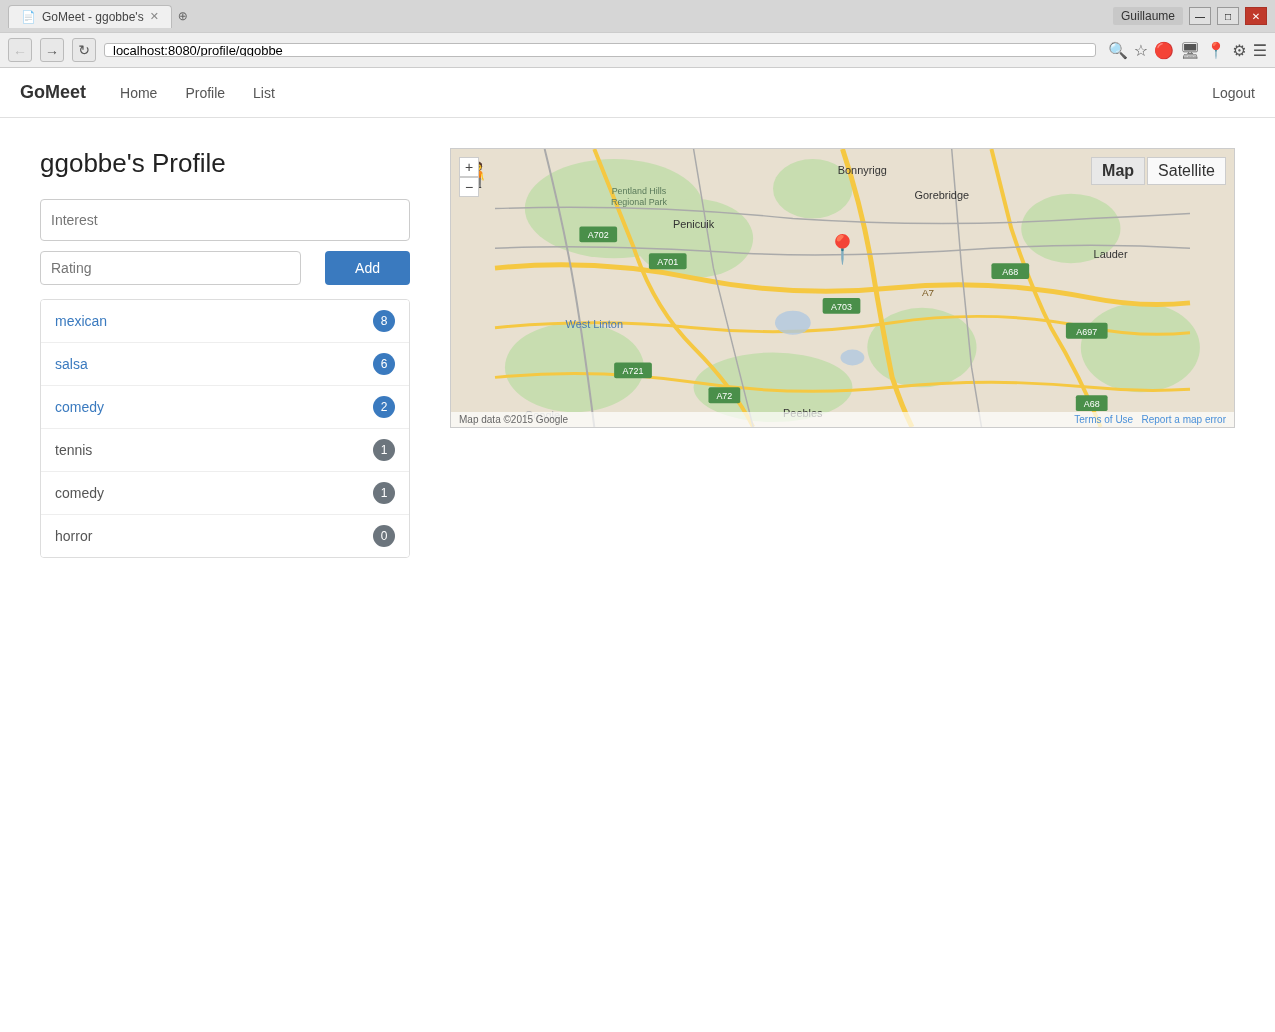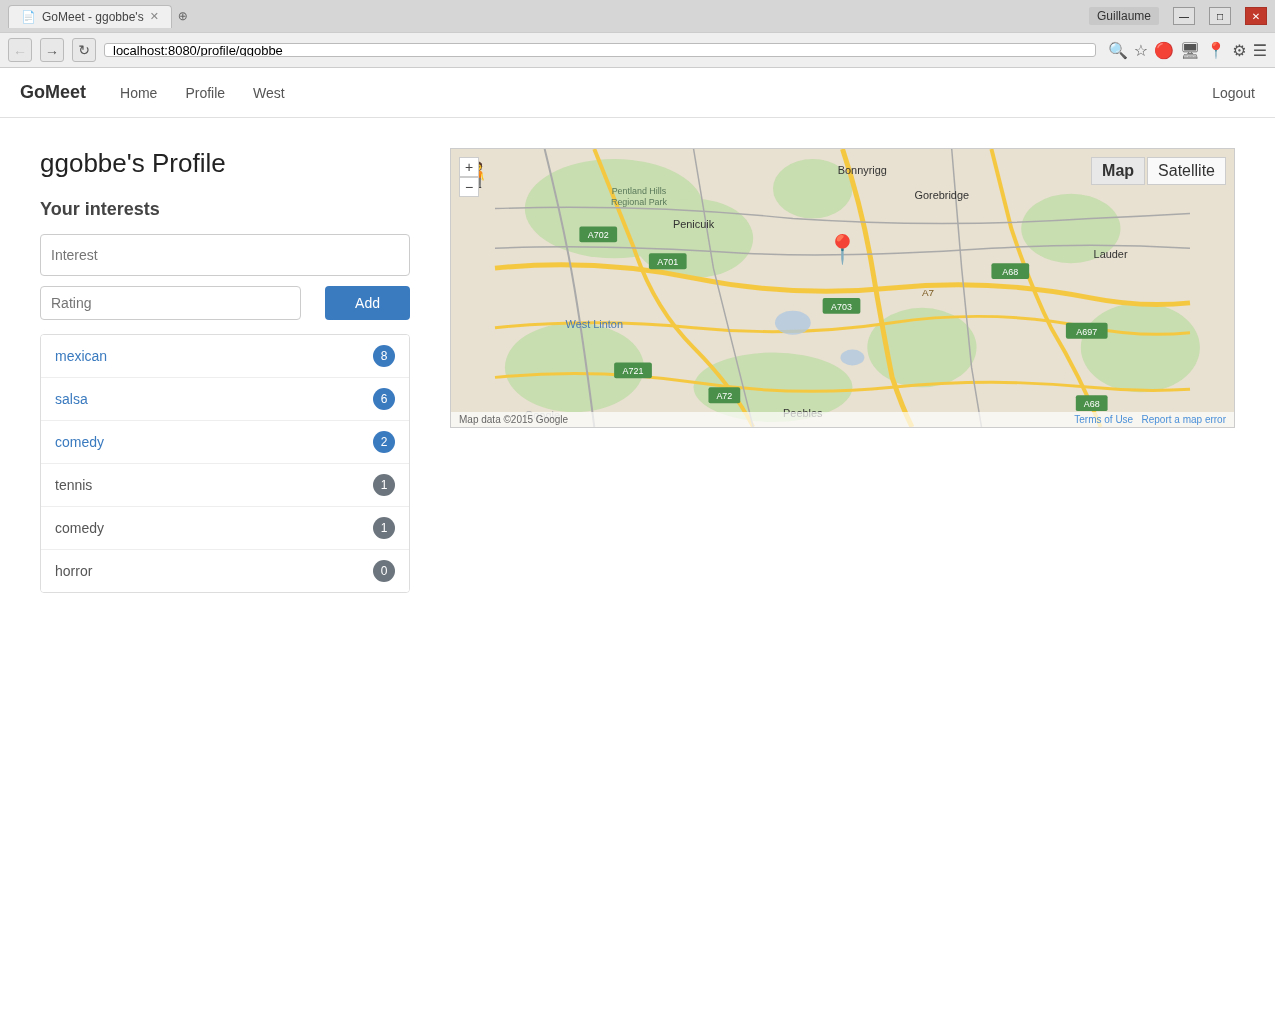--- a/index.html
+++ b/index.html
@@ -19,21 +19,21 @@
     .tab {
       background: #f0f0f0;
       border: 1px solid #bbb;
       border-bottom: none;
       padding: 4px 12px;
       border-radius: 4px 4px 0 0;
       display: flex; align-items: center; gap: 6px;
       font-size: 12px; color: #444;
     }
     .tab-close { color: #888; cursor: pointer; font-size: 11px; }
-    .title-bar-right { display: flex; align-items: center; gap: 14px; }
+    .title-bar-right { display: flex; align-items: center; gap: 6px; }
     .win-btn {
       width: 22px; height: 18px;
       border: 1px solid #999;
       background: #e0e0e0;
       cursor: pointer;
       font-size: 10px;
       display: flex; align-items: center; justify-content: center;
     }
     .win-btn.close { background: #c0392b; color: white; border-color: #a93226; }
     .user-label { font-size: 12px; color: #333; background: #c8c8c8; padding: 2px 8px; border-radius: 2px; }
@@ -275,30 +275,29 @@
   </div>
 </div>
 
 <div class="app-container">
 
   <nav class="app-navbar">
     <span class="app-brand">GoMeet</span>
     <div class="app-nav-links">
       <a class="app-nav-link">Home</a>
       <a class="app-nav-link">Profile</a>
-      <a class="app-nav-link">West</a>
+      <a class="app-nav-link">List</a>
     </div>
     <span class="app-logout">Logout</span>
   </nav>
 
   <div class="main-content">
 
     <div class="left-panel">
       <h1 class="page-title">ggobbe's Profile</h1>
-      <h2 class="section-title">Your interests</h2>
 
       <input class="interest-input" type="text" placeholder="Interest" style="">
 
       <div class="rating-row">
         <input class="rating-input" type="text" placeholder="Rating" style="">
         <button class="add-btn">Add</button>
       </div>
 
       <div class="interests-list">
 

